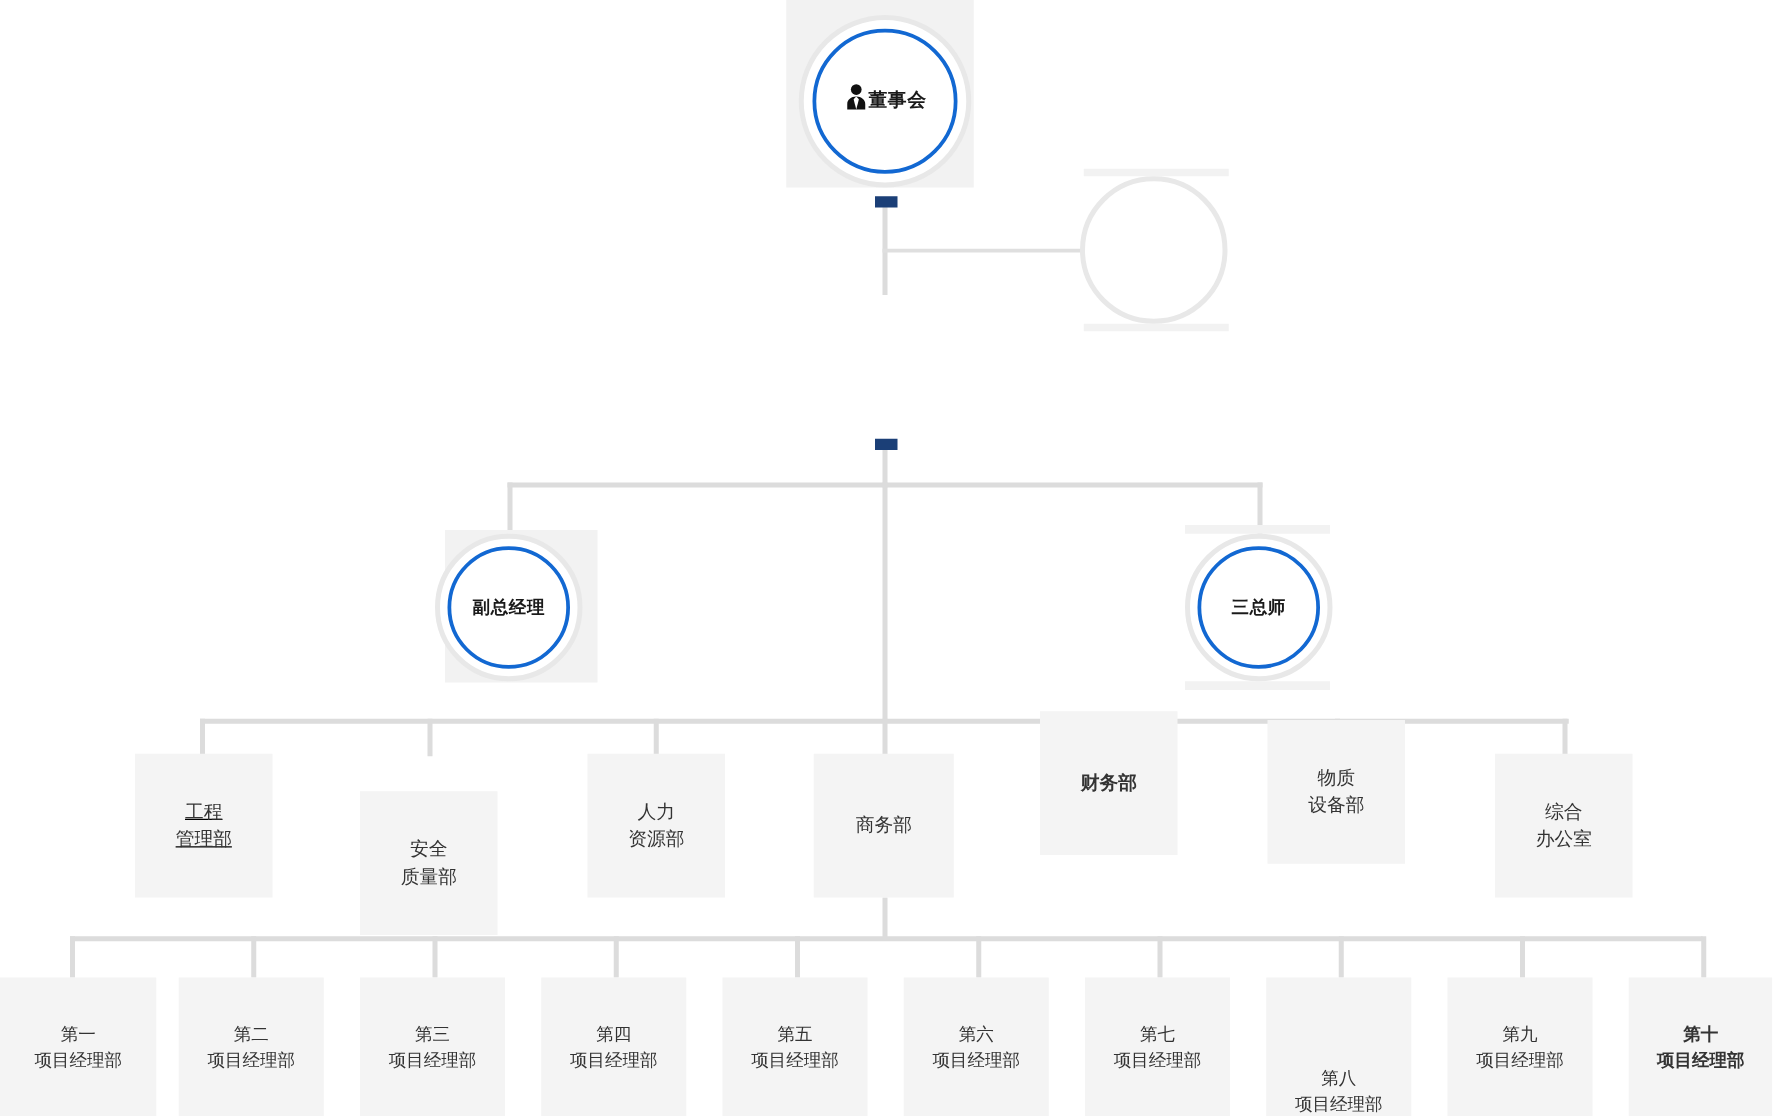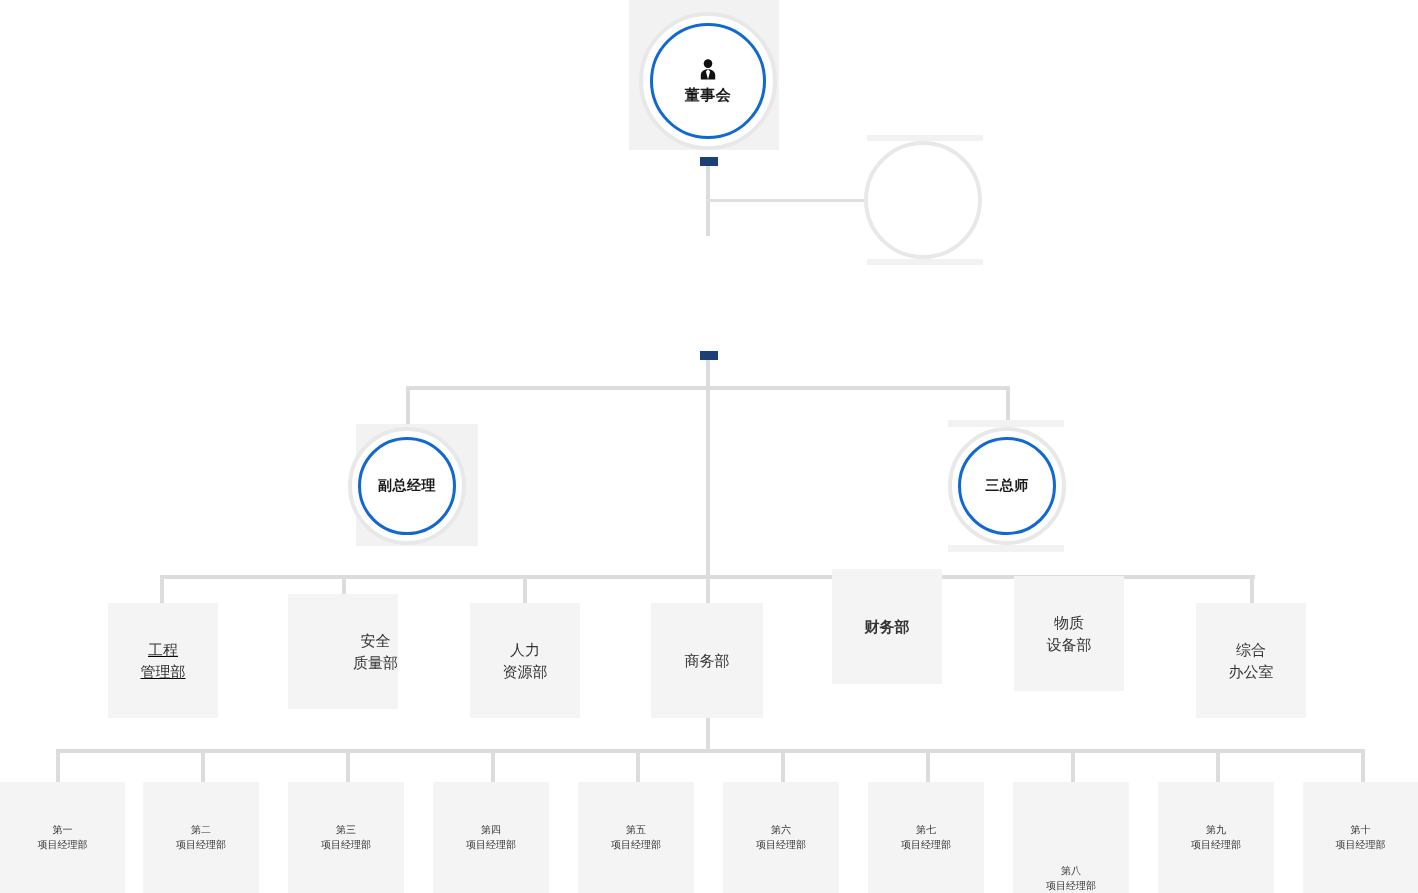--- a/index.html
+++ b/index.html
@@ -35,21 +35,21 @@
     background:#ffffff;
     box-sizing:border-box;
   }
   .cnode .inner{
     position:absolute;
     border-radius:50%;
     border:3px solid #1268d2;
     background:#ffffff;
     box-sizing:border-box;
     display:flex;
-    flex-direction:column;
+    flex-direction:row;
     align-items:center;
     justify-content:center;
   }
   .cnode .inner.with-icon{justify-content:center;}
   .cnode .ptxt{
     color:#1a1a1a;
     font-weight:bold;
     letter-spacing:0.5px;
     line-height:1.1;
     white-space:nowrap;
@@ -65,21 +65,21 @@
     justify-content:center;
     box-sizing:border-box;
   }
   .bnode .btxt{
     color:#333333;
     text-align:center;
     line-height:1.45;
     white-space:pre-line;
   }
   .dept .btxt{font-size:15px;}
-  .proj .btxt{font-size:10px;}
+  .proj .btxt{font-size:14px;}
 
   
   .sz-lg .outer{width:138px;height:138px;left:0;top:0;}
   .sz-lg .inner{width:116px;height:116px;left:11px;top:11px;}
   .sz-lg .ptxt{font-size:15px;}
 
   .sz-md .outer{width:118px;height:118px;left:0;top:0;}
   .sz-md .inner{width:98px;height:98px;left:10px;top:10px;}
   .sz-md .ptxt{font-size:14px;}
 </style>
@@ -163,21 +163,21 @@
     <div class="outer"></div>
     <div class="inner">
       <span class="ptxt">三总师</span>
     </div>
   </div>
 
   <div class="bnode dept" style="left:108px;top:603px;width:110px;height:115px;text-decoration:underline;">
     <span class="btxt">工程
 管理部</span>
   </div>
-  <div class="bnode dept" style="left:288px;top:594px;width:110px;height:115px;justify-content:flex-end;">
+  <div class="bnode dept" style="left:288px;top:633px;width:110px;height:115px;">
     <span class="btxt">安全
 质量部</span>
   </div>
   <div class="bnode dept" style="left:651px;top:603px;width:112px;height:115px;">
     <span class="btxt">商务部</span>
   </div>
   <div class="bnode dept" style="left:470px;top:603px;width:110px;height:115px;">
     <span class="btxt">人力
 资源部</span>
   </div>
@@ -222,18 +222,18 @@
 项目经理部</span>
   </div>
   <div class="bnode proj" style="left:1013px;top:782px;width:116px;height:111px;align-items:flex-end;">
     <span class="btxt">第八
 项目经理部</span>
   </div>
   <div class="bnode proj" style="left:1158px;top:782px;width:116px;height:111px;">
     <span class="btxt">第九
 项目经理部</span>
   </div>
-  <div class="bnode proj" style="left:1303px;top:782px;width:115px;height:111px;">
+  <div class="bnode proj" style="left:1303px;top:782px;width:115px;height:111px;font-weight:bold;">
     <span class="btxt">第十
 项目经理部</span>
   </div>
 
 </div>
 
 </body></html>

